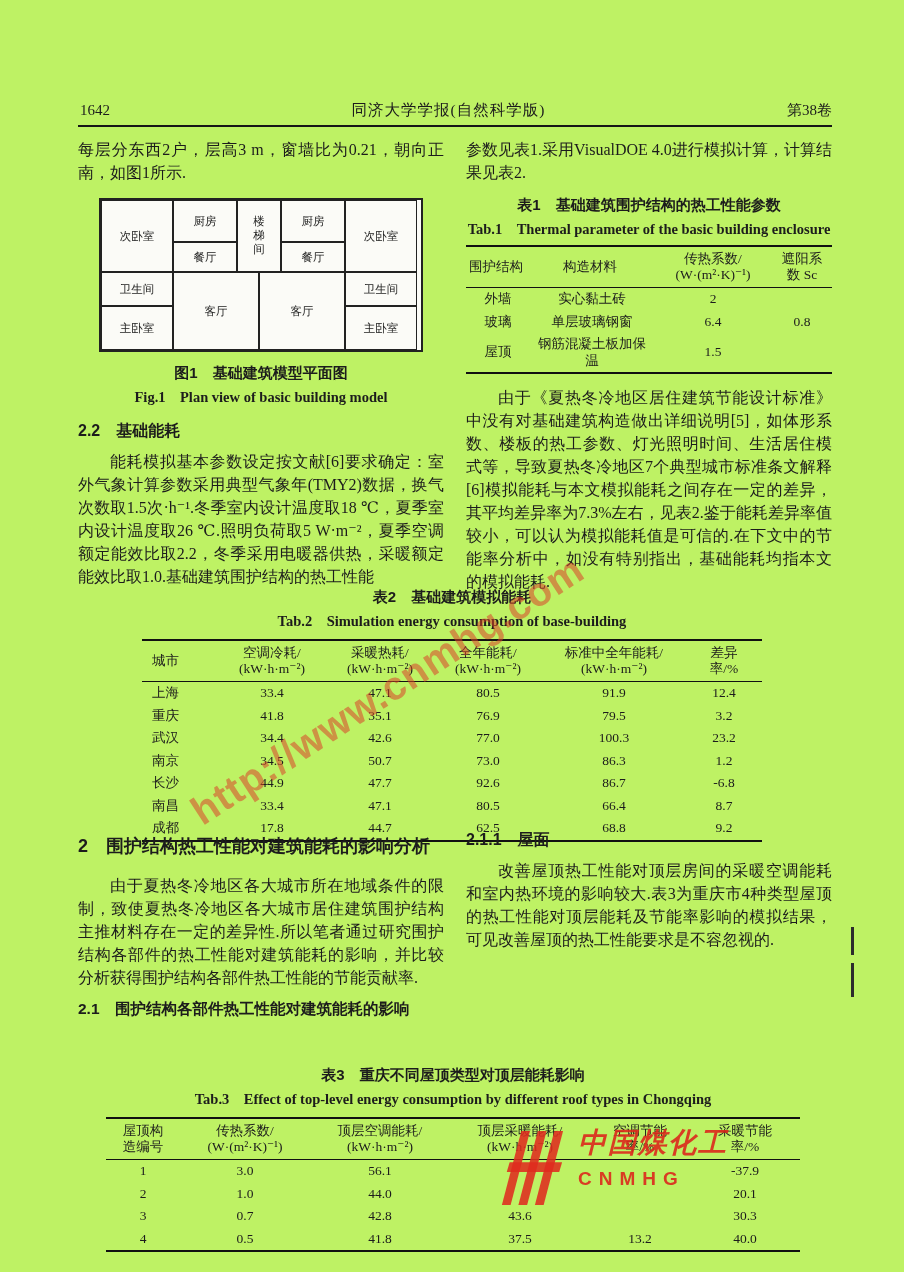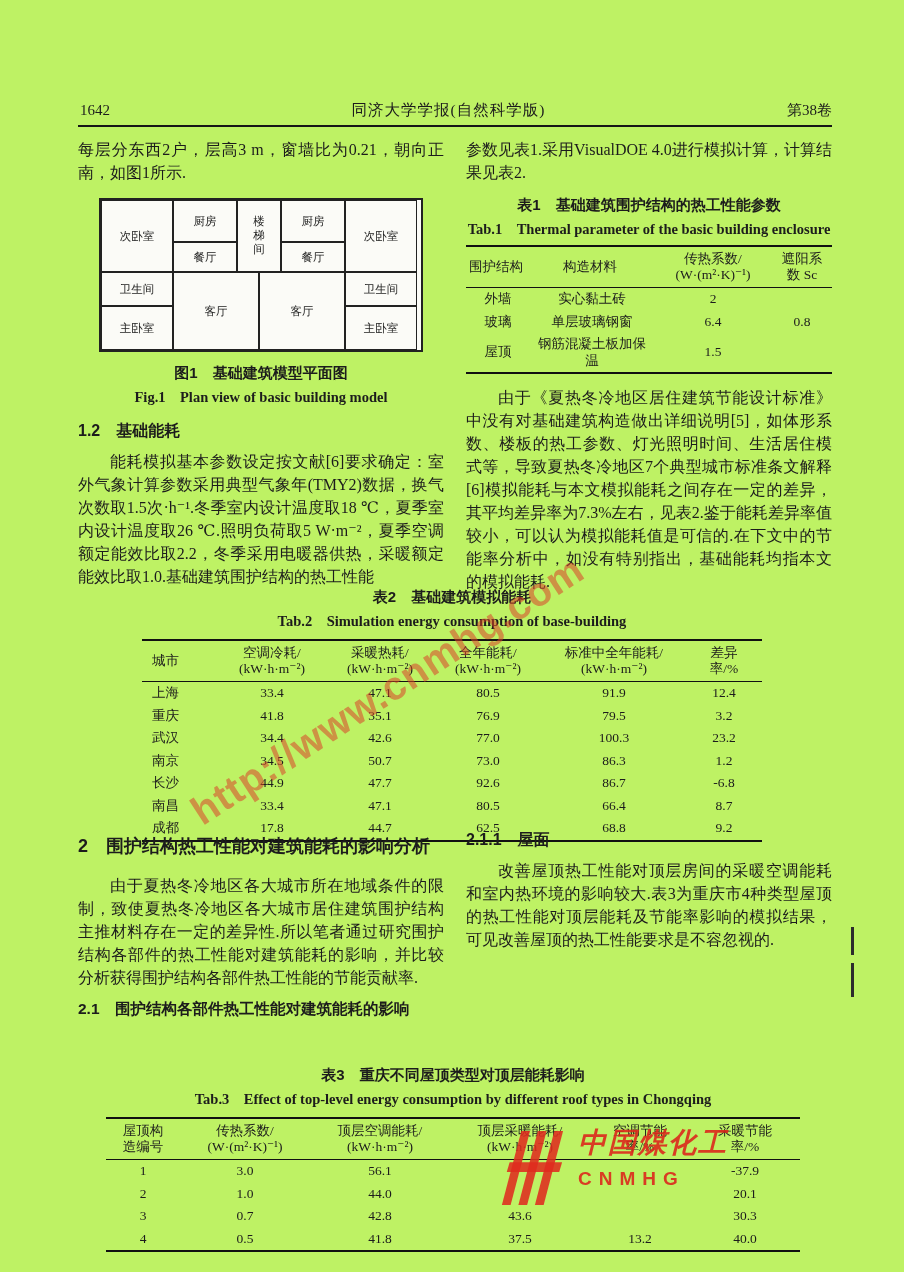--- a/index.html
+++ b/index.html
@@ -115,21 +115,21 @@
       <div style="grid-area:3/2/5/4;">客厅</div>
       <div style="grid-area:3/4/5/6;">客厅</div>
       <div style="grid-area:3/6/4/7;">卫生间</div>
       <div style="grid-area:4/1/5/2;">主卧室</div>
       <div style="grid-area:4/6/5/7;">主卧室</div>
     </div>
 
     <div class="cap-cn">图1　基础建筑模型平面图</div>
     <div class="cap-en">Fig.1　Plan view of basic building model</div>
 
-    <div class="h-sub">1.2　基础能耗</div>
+    <div class="h-sub">2.2　基础能耗</div>
     <p class="body ind">能耗模拟基本参数设定按文献[6]要求确定：室外气象计算参数采用典型气象年(TMY2)数据，换气次数取1.5次·h⁻¹.冬季室内设计温度取18 ℃，夏季室内设计温度取26 ℃.照明负荷取5 W·m⁻²，夏季空调额定能效比取2.2，冬季采用电暖器供热，采暖额定能效比取1.0.基础建筑围护结构的热工性能</p>
   </div>
 
   <div class="colR">
     <p class="body">参数见表1.采用VisualDOE 4.0进行模拟计算，计算结果见表2.</p>
 
     <div class="cap-cn">表1　基础建筑围护结构的热工性能参数</div>
     <div class="cap-en">Tab.1　Thermal parameter of the basic building enclosure</div>
 
     <table class="rule t1">

